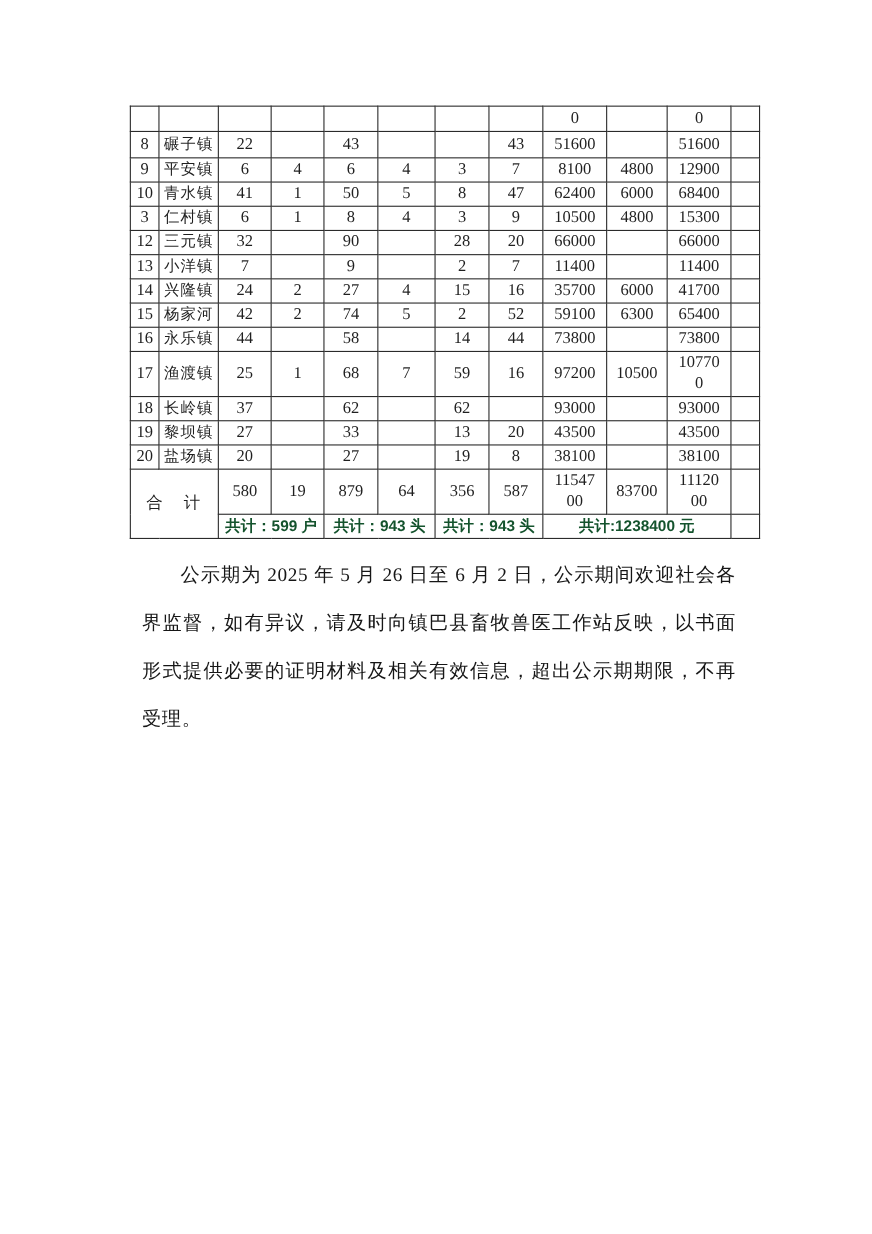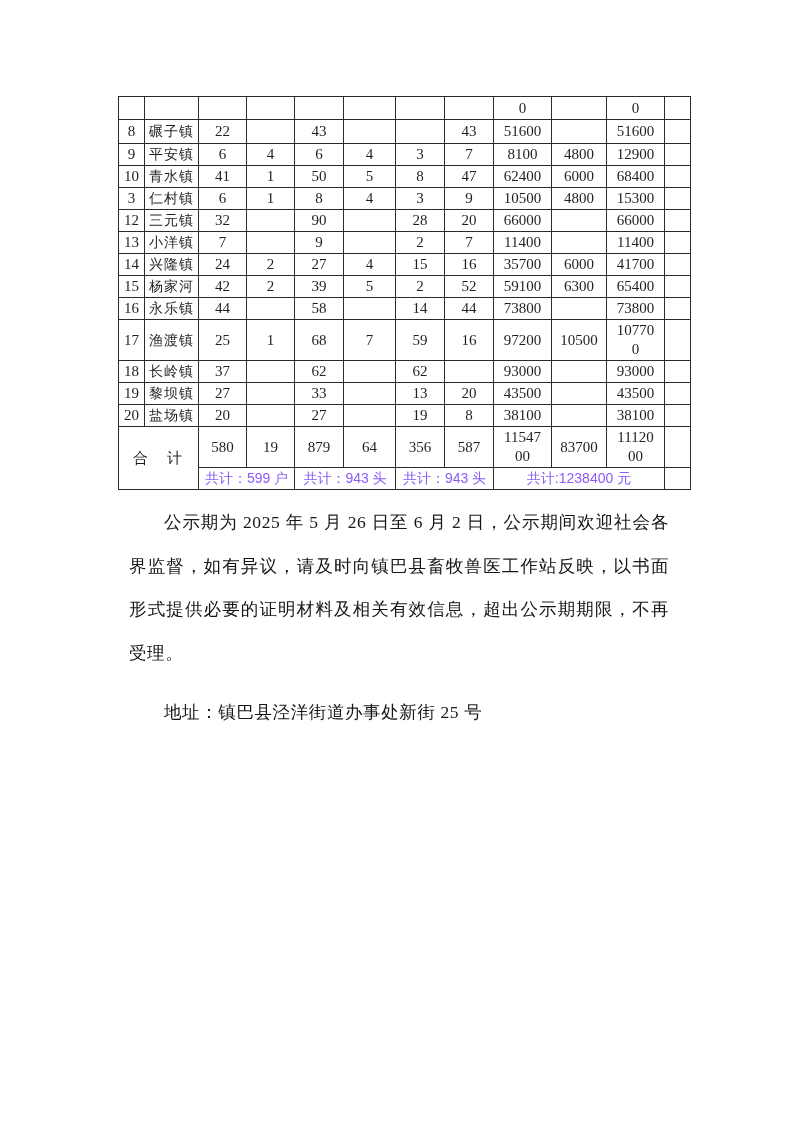--- a/index.html
+++ b/index.html
@@ -41,23 +41,23 @@
   .notice-table tr.datarow.first td { height: 24px; }
   .notice-table td.sum-label {
     font-size: 15px;
     letter-spacing: 2px;
     margin-left: 43px;
   }
   .notice-table tr.sumrow td { height: 39px; }
   .notice-table tr.grandrow td {
     height: 22px;
     font-family: "Liberation Sans", "DejaVu Sans", sans-serif;
-    font-weight: normal;
+    font-weight: bold;
     font-size: 14px;
-    color: #8b5cf6;
+    color: #14532d;
   }
   
   .bodytext {
     position: absolute;
     left: 113px;
     top: 485px;
     width: 572px;
     font-size: 17.5px;
     line-height: 43.5px;
     color: #161616;
@@ -199,21 +199,21 @@
             <td>35700</td>
             <td>6000</td>
             <td>41700</td>
             <td></td>
           </tr>
           <tr class="datarow">
             <td>15</td>
             <td class="town">杨家河</td>
             <td>42</td>
             <td>2</td>
-            <td>39</td>
+            <td>74</td>
             <td>5</td>
             <td>2</td>
             <td>52</td>
             <td>59100</td>
             <td>6300</td>
             <td>65400</td>
             <td></td>
           </tr>
           <tr class="datarow">
             <td>16</td>
@@ -307,16 +307,15 @@
             <td colspan="2">共计：943 头</td>
             <td colspan="3">共计:1238400 元</td>
             <td></td>
           </tr>
         </tbody>
     </table>
   </div>
 
   <div class="bodytext">
     <p class="indent">公示期为 2025 年 5 月 26 日至 6 月 2 日，公示期间欢迎社会各界监督，如有异议，请及时向镇巴县畜牧兽医工作站反映，以书面形式提供必要的证明材料及相关有效信息，超出公示期期限，不再受理。</p>
-    <p class="indent">地址：镇巴县泾洋街道办事处新街 25 号</p>
   </div>
 
 </div>
 
 </body></html>

